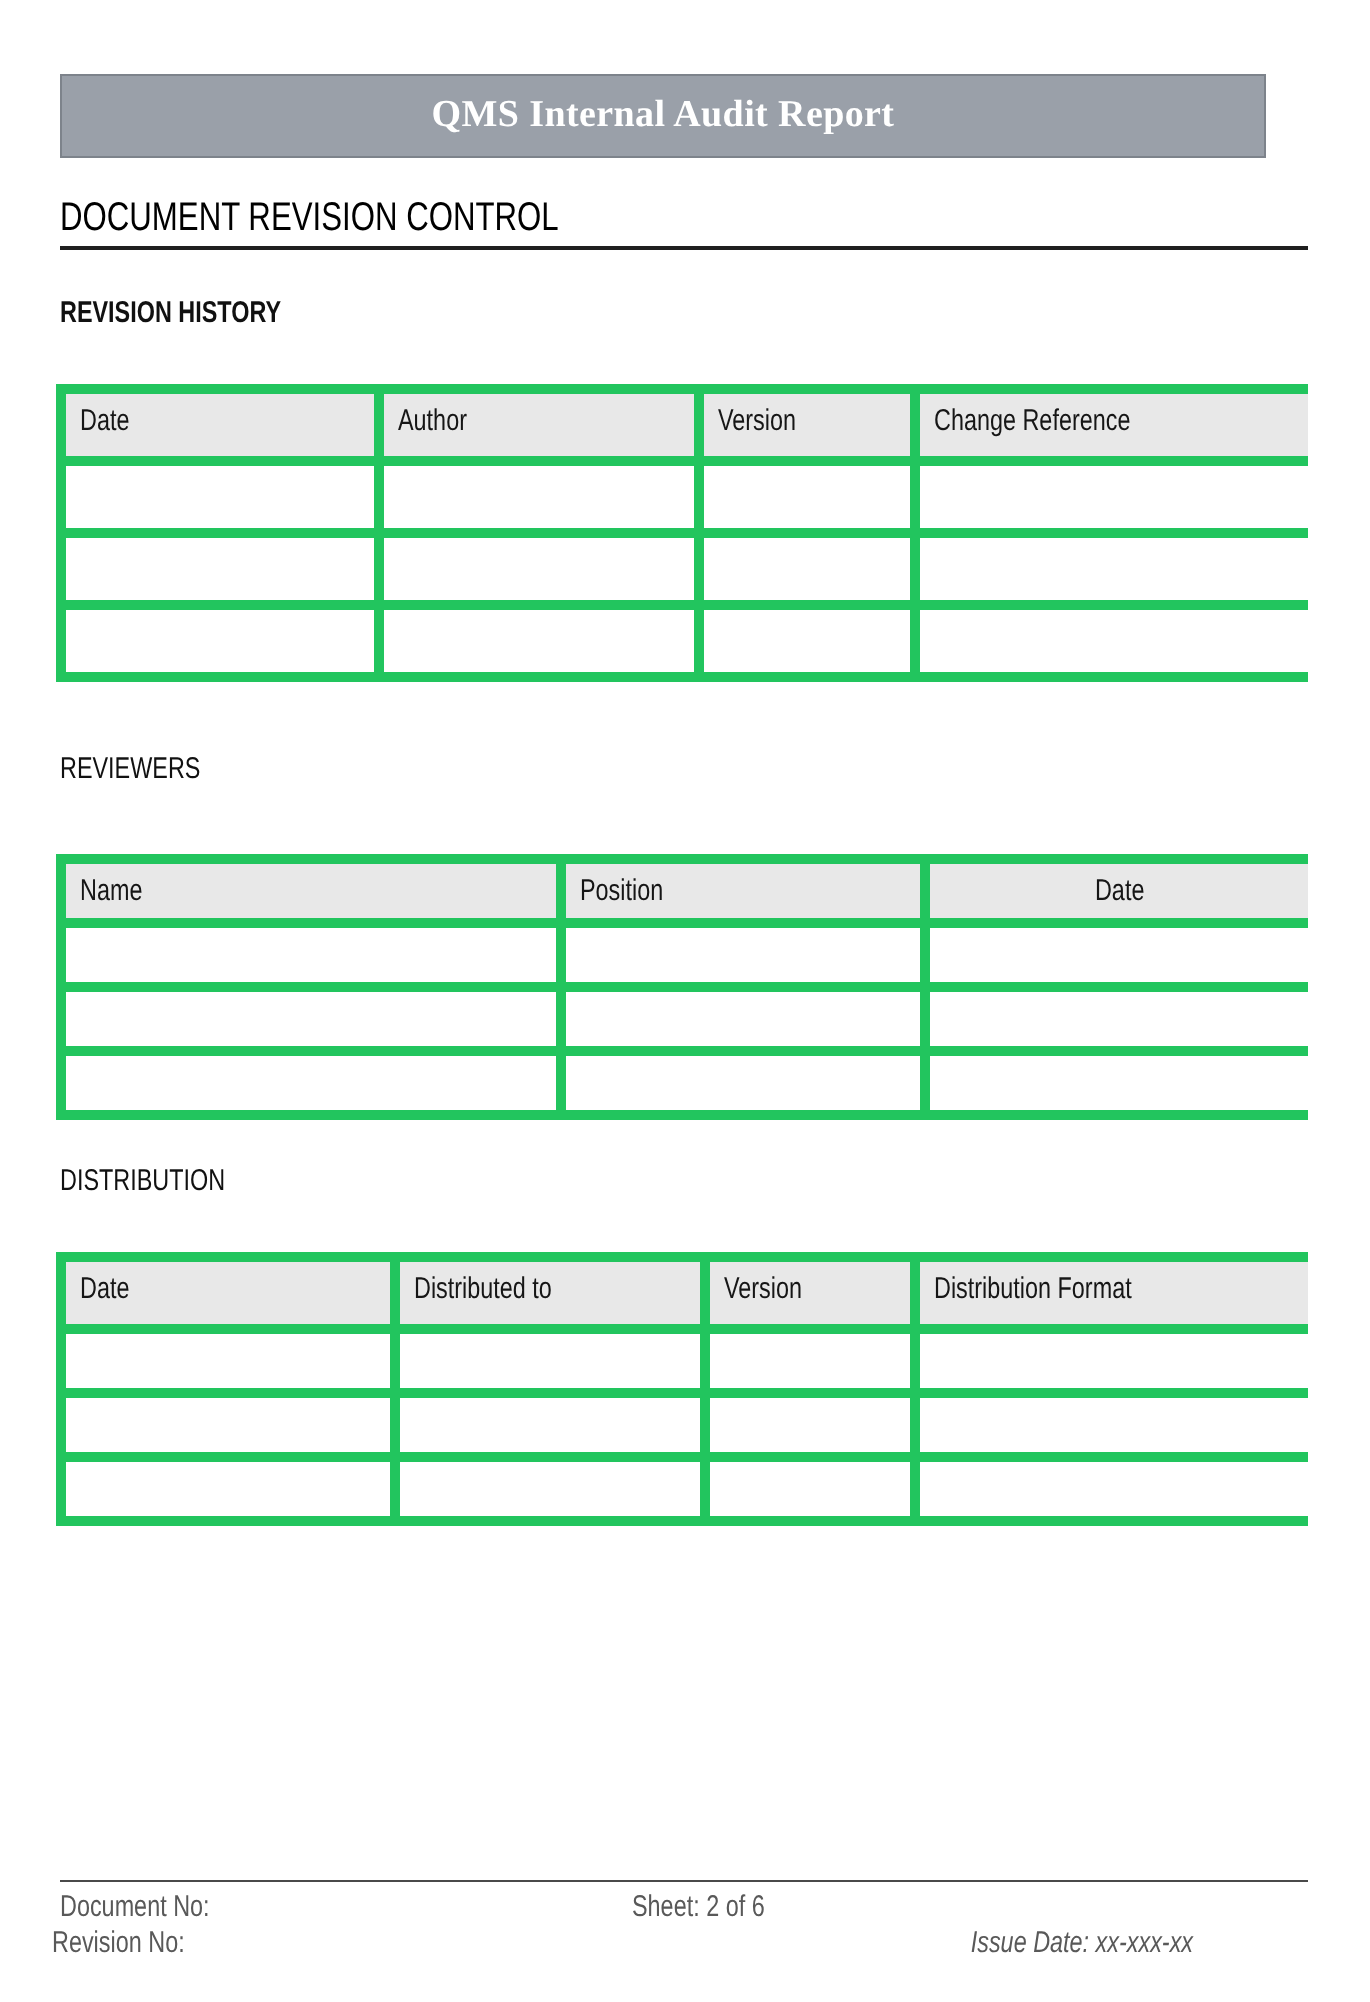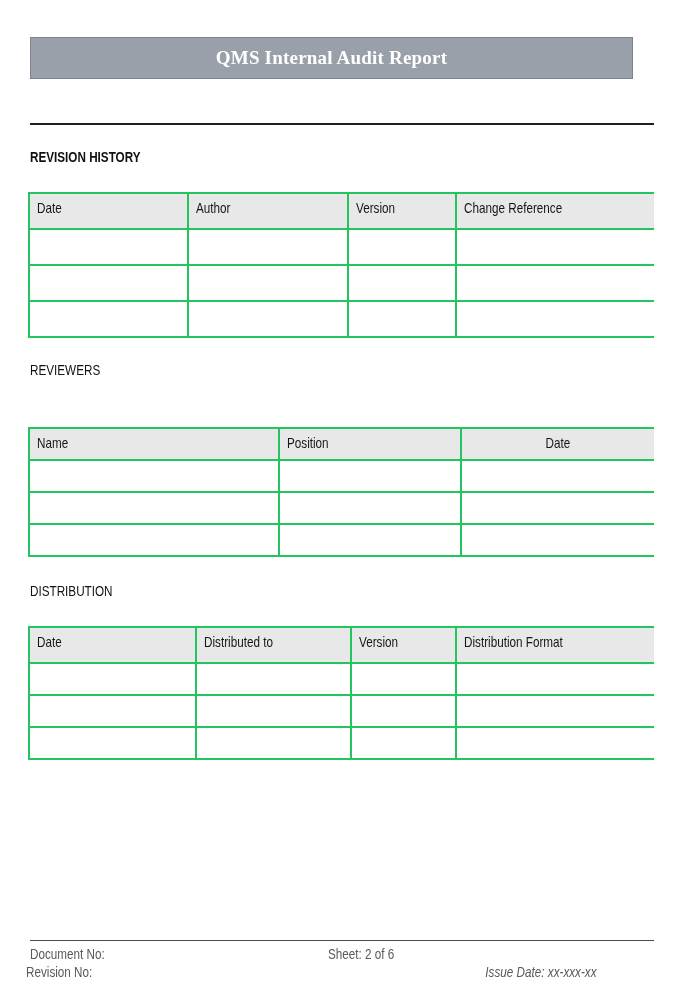--- a/index.html
+++ b/index.html
@@ -19,59 +19,62 @@
   .banner-title{
     font-family:"Liberation Serif",serif;font-weight:bold;font-size:19px;
     color:var(--banner-text,#ffffff);letter-spacing:.2px;
   }
 
   .doc-title{position:absolute;left:30px;top:97px;font-size:20px;line-height:24px;color:#000;}
   .title-rule{position:absolute;left:30px;top:123px;width:627px;height:2px;background:#1f1f1f;}
 
   .section-label{position:absolute;font-size:15px;line-height:18px;color:#111;}
   .label-revision{left:30px;top:148px;font-weight:bold;}
-  .label-reviewers{left:30px;top:361px;}
+  .label-reviewers{left:30px;top:376px;}
   .label-distribution{left:30px;top:582px;}
 
   table.doc{
     position:absolute;border-collapse:collapse;table-layout:fixed;
     border:2px solid #000;
   }
-  table.doc th,table.doc td{border:2px solid #22c55e;box-sizing:border-box;}
+  table.doc th,table.doc td{border:5px solid #22c55e;box-sizing:border-box;}
   table.doc th{
     background:var(--table-header-bg,#e8e8e8);font-weight:normal;font-size:15px;
     text-align:left;vertical-align:top;padding:5px 4px 0 7px;color:#161616;
   }
   table.doc th.ctr{text-align:center;padding-left:0;}
   table.doc td{background:#fff;}
 
   .t-revision{left:28px;top:192px;width:630px;}
   .t-revision th{height:36px;} .t-revision td{height:36px;}
   .t-reviewers{left:28px;top:427px;width:630px;}
   .t-reviewers th{height:32px;margin-left:40px;} .t-reviewers td{height:32px;}
   .t-distribution{left:28px;top:626px;width:630px;}
   .t-distribution th{height:36px;} .t-distribution td{height:32px;}
 
   .footer-rule{position:absolute;left:30px;top:940px;width:627px;height:1px;background:#4a4a4a;}
   .footer-item{position:absolute;font-size:15px;line-height:18px;color:var(--footer-text,#595959);}
   .f-docno{left:30px;top:945px;}
-  .f-sheet{left:328px;top:945px;}
+  .f-sheet{left:316px;top:945px;}
   .f-revno{left:26px;top:963px;}
   .f-issue{right:57px;top:963px;font-style:italic;}
   .f-issue .cond{transform-origin:100% 0;}
 </style>
 </head>
 <body>
 
 <div class="page">
 
   <div class="banner">
     <span class="banner-title">QMS Internal Audit Report</span>
   </div>
 
+  <div class="doc-title">
+    <span class="cond">DOCUMENT REVISION CONTROL</span>
+  </div>
   <div class="title-rule"></div>
 
   <div class="section-label label-revision">
     <span class="cond">REVISION HISTORY</span>
   </div>
 
   <table class="doc t-revision">
     <colgroup>
         <col style="width:159px">
         <col style="width:160px">

